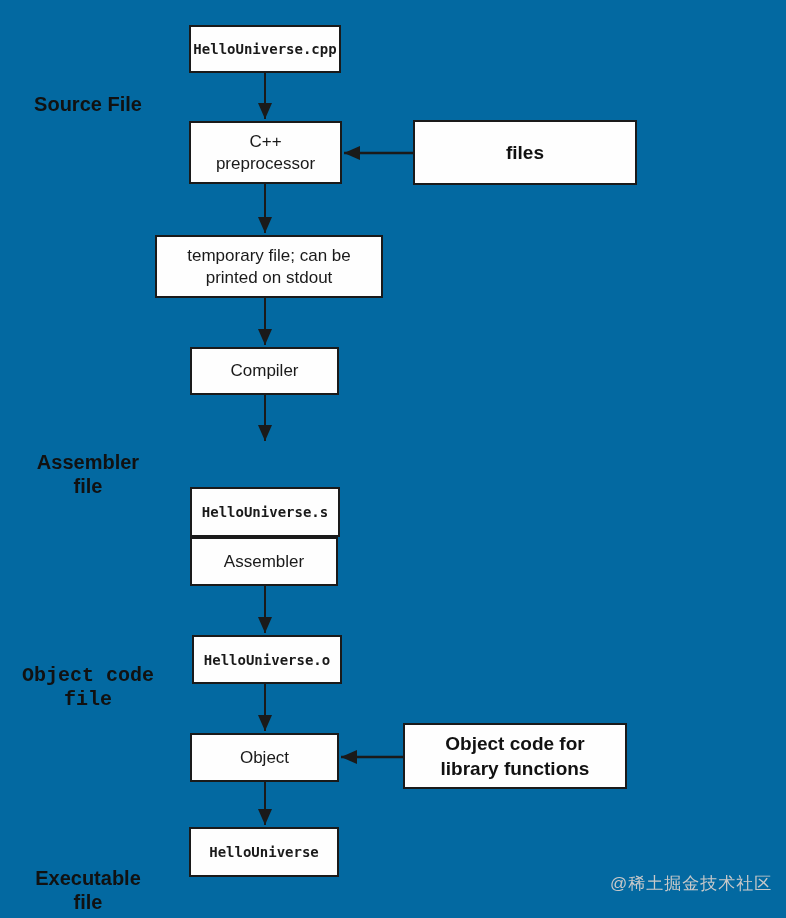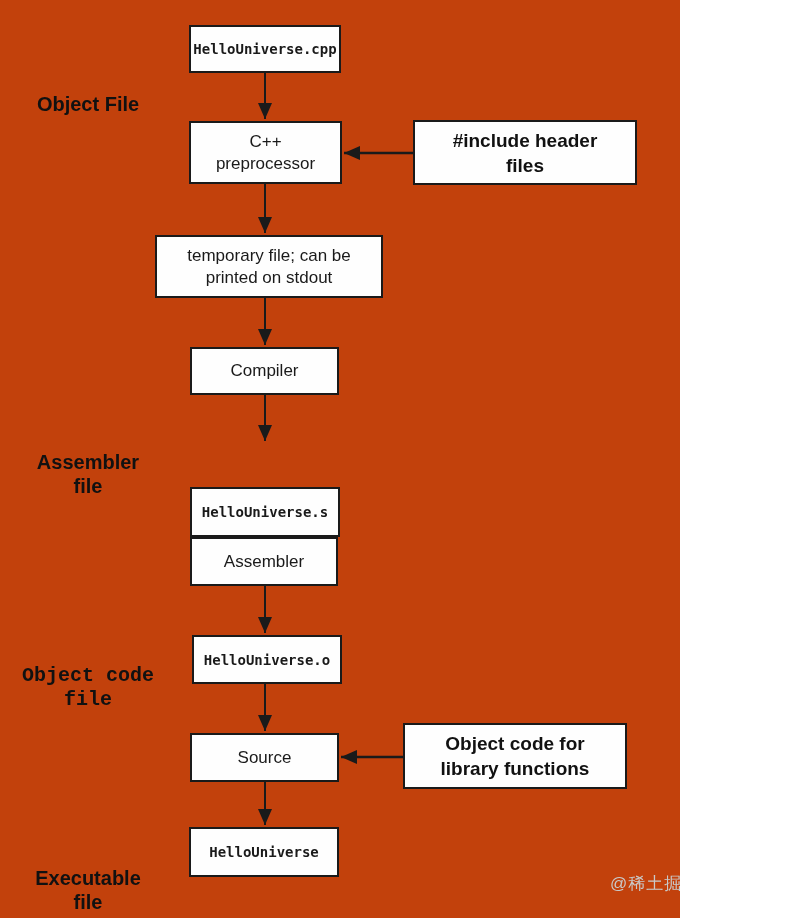--- a/index.html
+++ b/index.html
@@ -1,20 +1,20 @@
 <!DOCTYPE html>
 <html><head>
 <meta charset="utf-8">
 <style>
   html, body { margin: 0; padding: 0; background: #ffffff; }
   #canvas {
     position: relative;
-    width: 680px;
+    width: 786px;
     height: 918px;
-    background: #c2410c;
+    background: #0369a1;
     font-family: "Liberation Sans", sans-serif;
     color: #1a1a1a;
     overflow: hidden;
   }
   .box {
     position: absolute;
     background: #fefefe;
     border: 2px solid #1a1a1a;
     box-sizing: border-box;
     display: flex;
@@ -111,39 +111,38 @@
 
   <div class="box" style="left:190px; top:537px; width:148px; height:49px;">
     <div class="line">Assembler</div>
   </div>
 
   <div class="box mono" style="left:192px; top:635px; width:150px; height:49px;">
     <div class="line">HelloUniverse.o</div>
   </div>
 
   <div class="box" style="left:190px; top:733px; width:149px; height:49px;">
-    <div class="line">Source</div>
+    <div class="line">Object</div>
   </div>
 
   <div class="box mono" style="left:189px; top:827px; width:150px; height:50px;">
     <div class="line">HelloUniverse</div>
   </div>
 
   <div class="box bold" style="left:413px; top:120px; width:224px; height:65px;">
-    <div class="line">#include header</div>
     <div class="line">files</div>
   </div>
 
   <div class="box bold" style="left:403px; top:723px; width:224px; height:66px;">
     <div class="line">Object code for</div>
     <div class="line">library functions</div>
   </div>
 
   <div class="stage-label" style="left:6px; top:92px;">
-    <div>Object File</div>
+    <div>Source File</div>
   </div>
 
   <div class="stage-label" style="left:6px; top:450px;">
     <div>Assembler</div>
     <div>file</div>
   </div>
 
   <div class="stage-label" style="left:6px; top:664px;font-family:Liberation Mono, monospace;">
     <div>Object code</div>
     <div>file</div>

